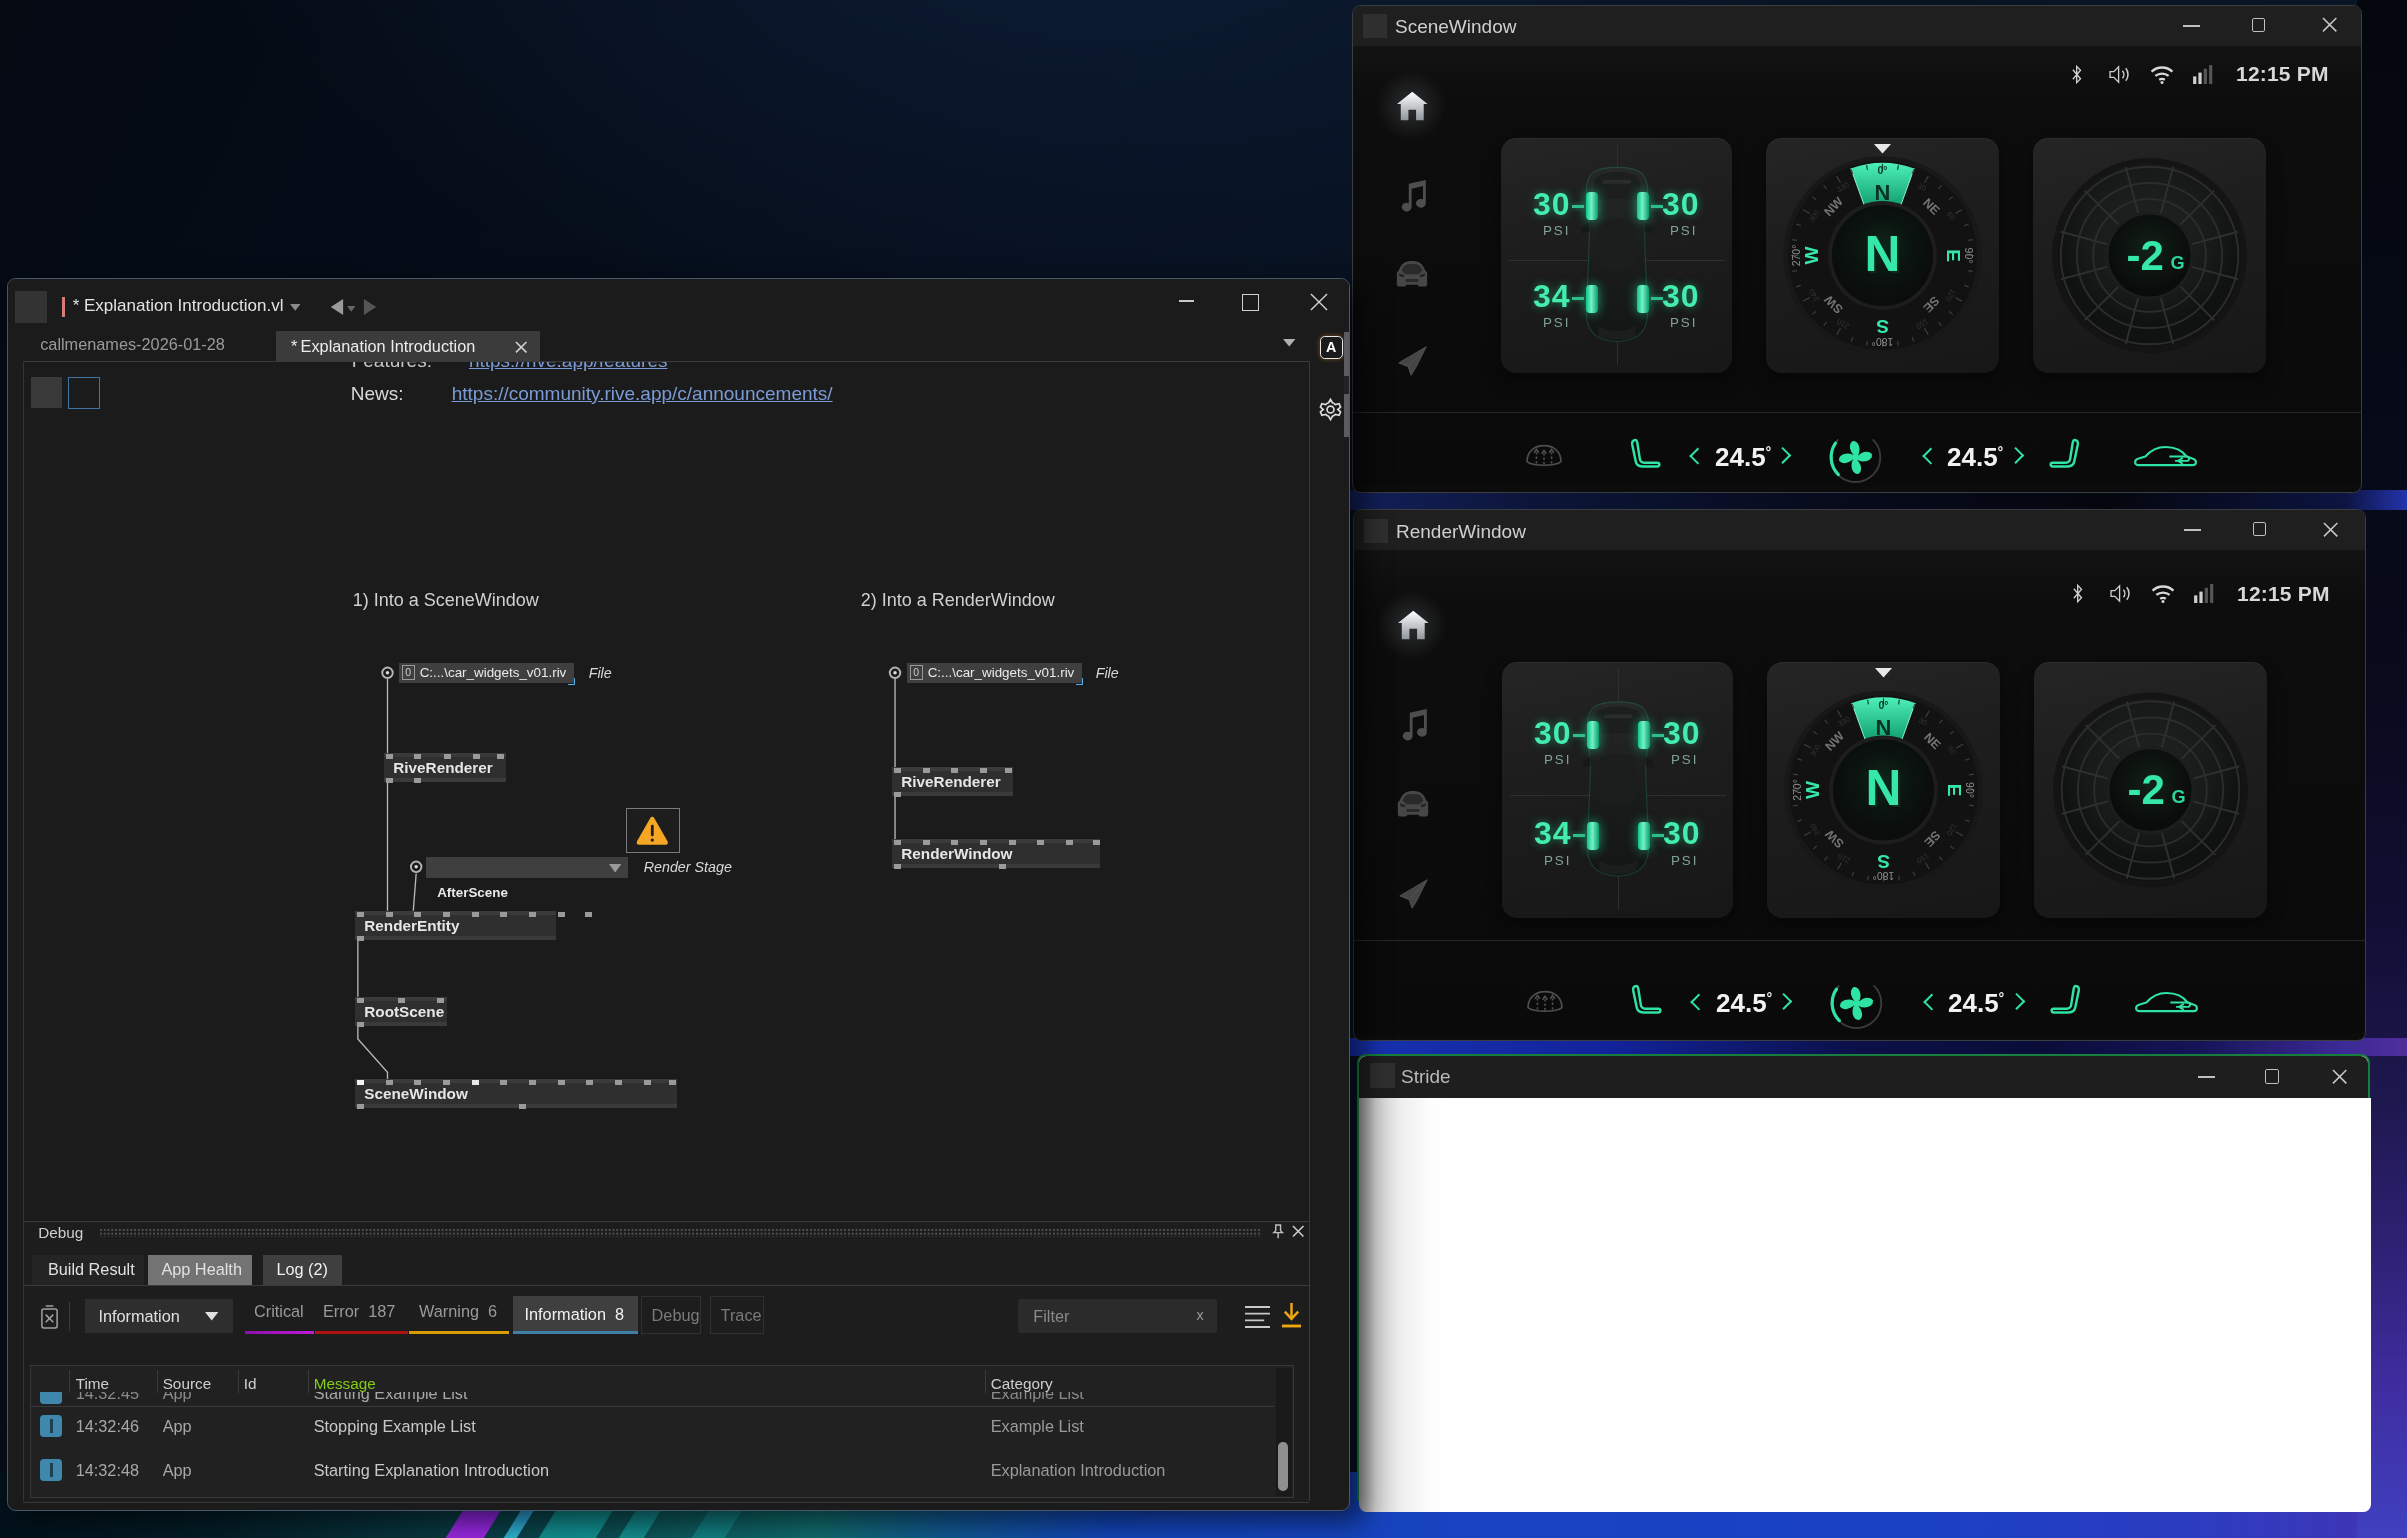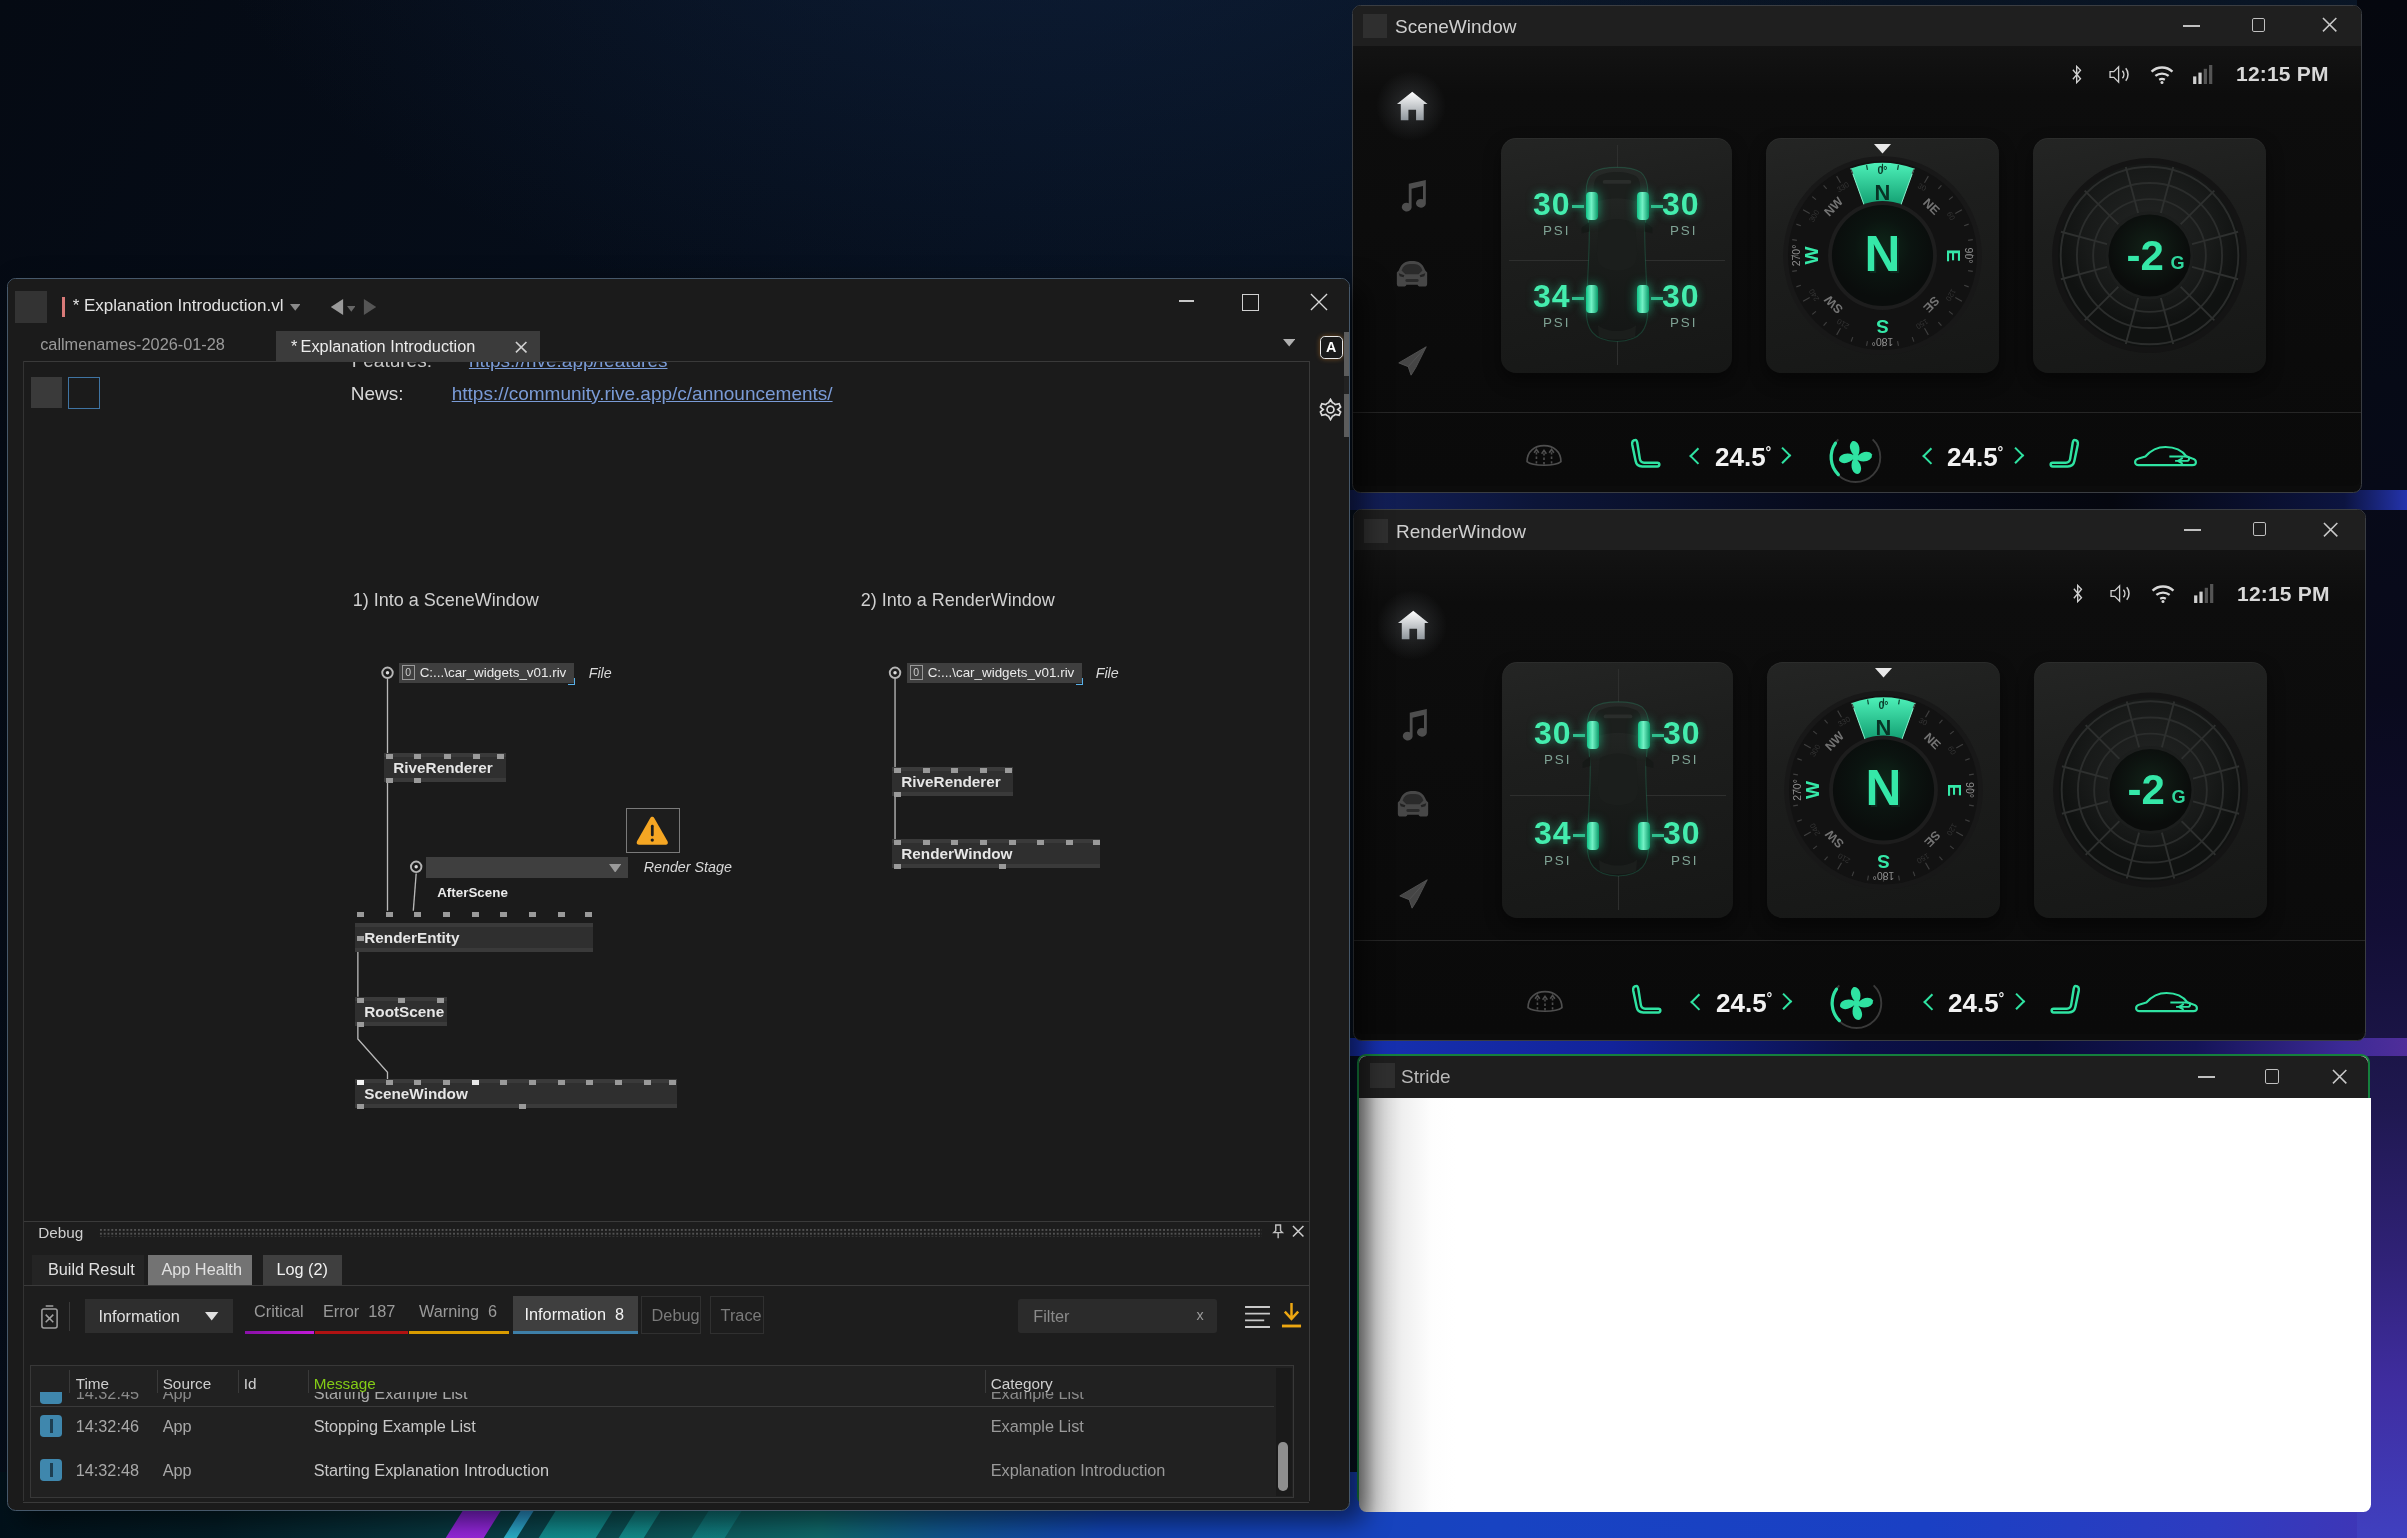--- a/index.html
+++ b/index.html
@@ -606,21 +606,21 @@
   <div class="iobox" style="left:899px;top:384px;width:175px;height:20px;">
     <span style="position:absolute;left:2.9px;top:2.4px;width:13.4px;height:14.3px;border:1px solid #999;font-size:10.5px;text-align:center;line-height:13.4px;color:#ccc;">0</span>
     <span style="position:absolute;left:21px;top:1.9px;">C:...\car_widgets_v01.riv</span>
     <span style="position:absolute;right:-1px;bottom:-1.9px;width:6.7px;height:6.7px;border-right:1.9px solid #58b0e8;border-bottom:1.9px solid #58b0e8;"></span>
   </div>
   <div class="lbl-it" style="left:1088px;top:386px;">File</div>
 
   <div class="node" id="nRiveL" style="left:376px;top:474px;width:122px;height:29px;">
       <span>RiveRenderer</span>
     </div>
-  <div class="node" id="nEntity" style="left:347px;top:632px;width:238px;height:29px;margin-top:12px;">
+  <div class="node" id="nEntity" style="left:347px;top:632px;width:201px;height:29px;">
       <span>RenderEntity</span>
     </div>
   <div class="node" id="nRoot" style="left:347px;top:718px;width:92px;height:29px;">
       <span>RootScene</span>
     </div>
   <div class="node" id="nSceneW" style="left:347px;top:800px;width:322px;height:29px;">
       <span>SceneWindow</span>
     </div>
   <div class="node" id="nRiveR" style="left:884px;top:488px;width:121px;height:29px;">
       <span>RiveRenderer</span>

